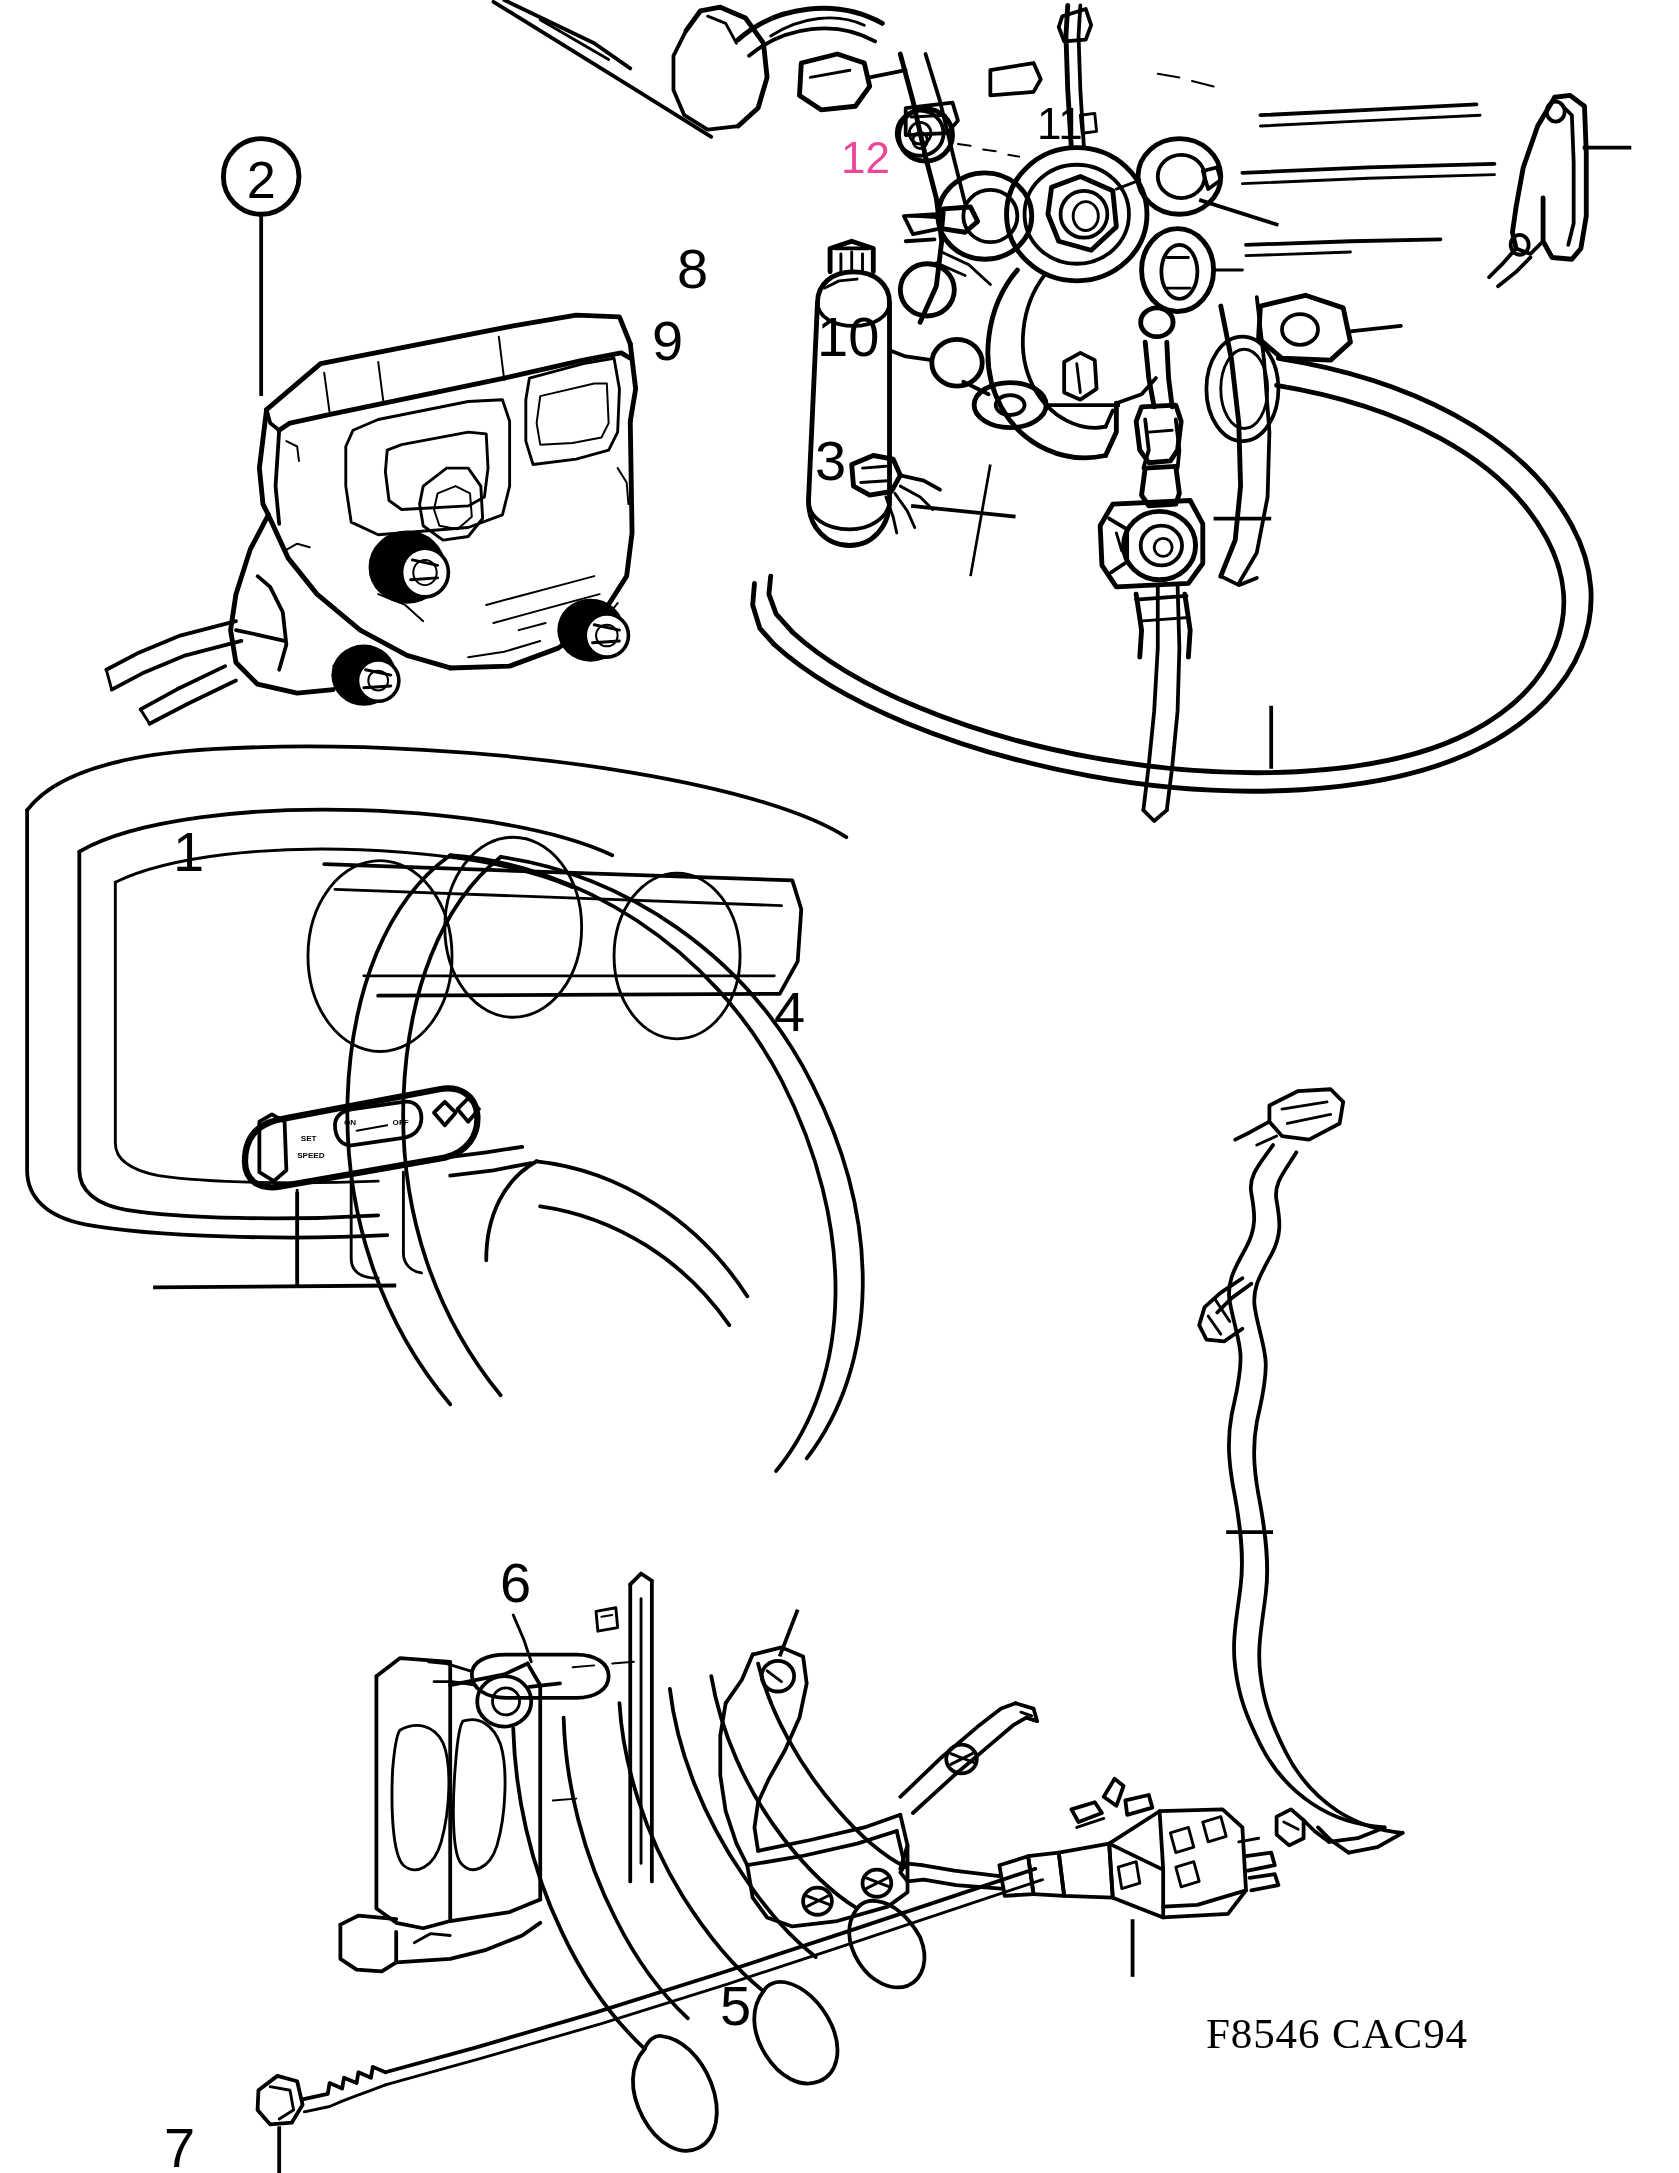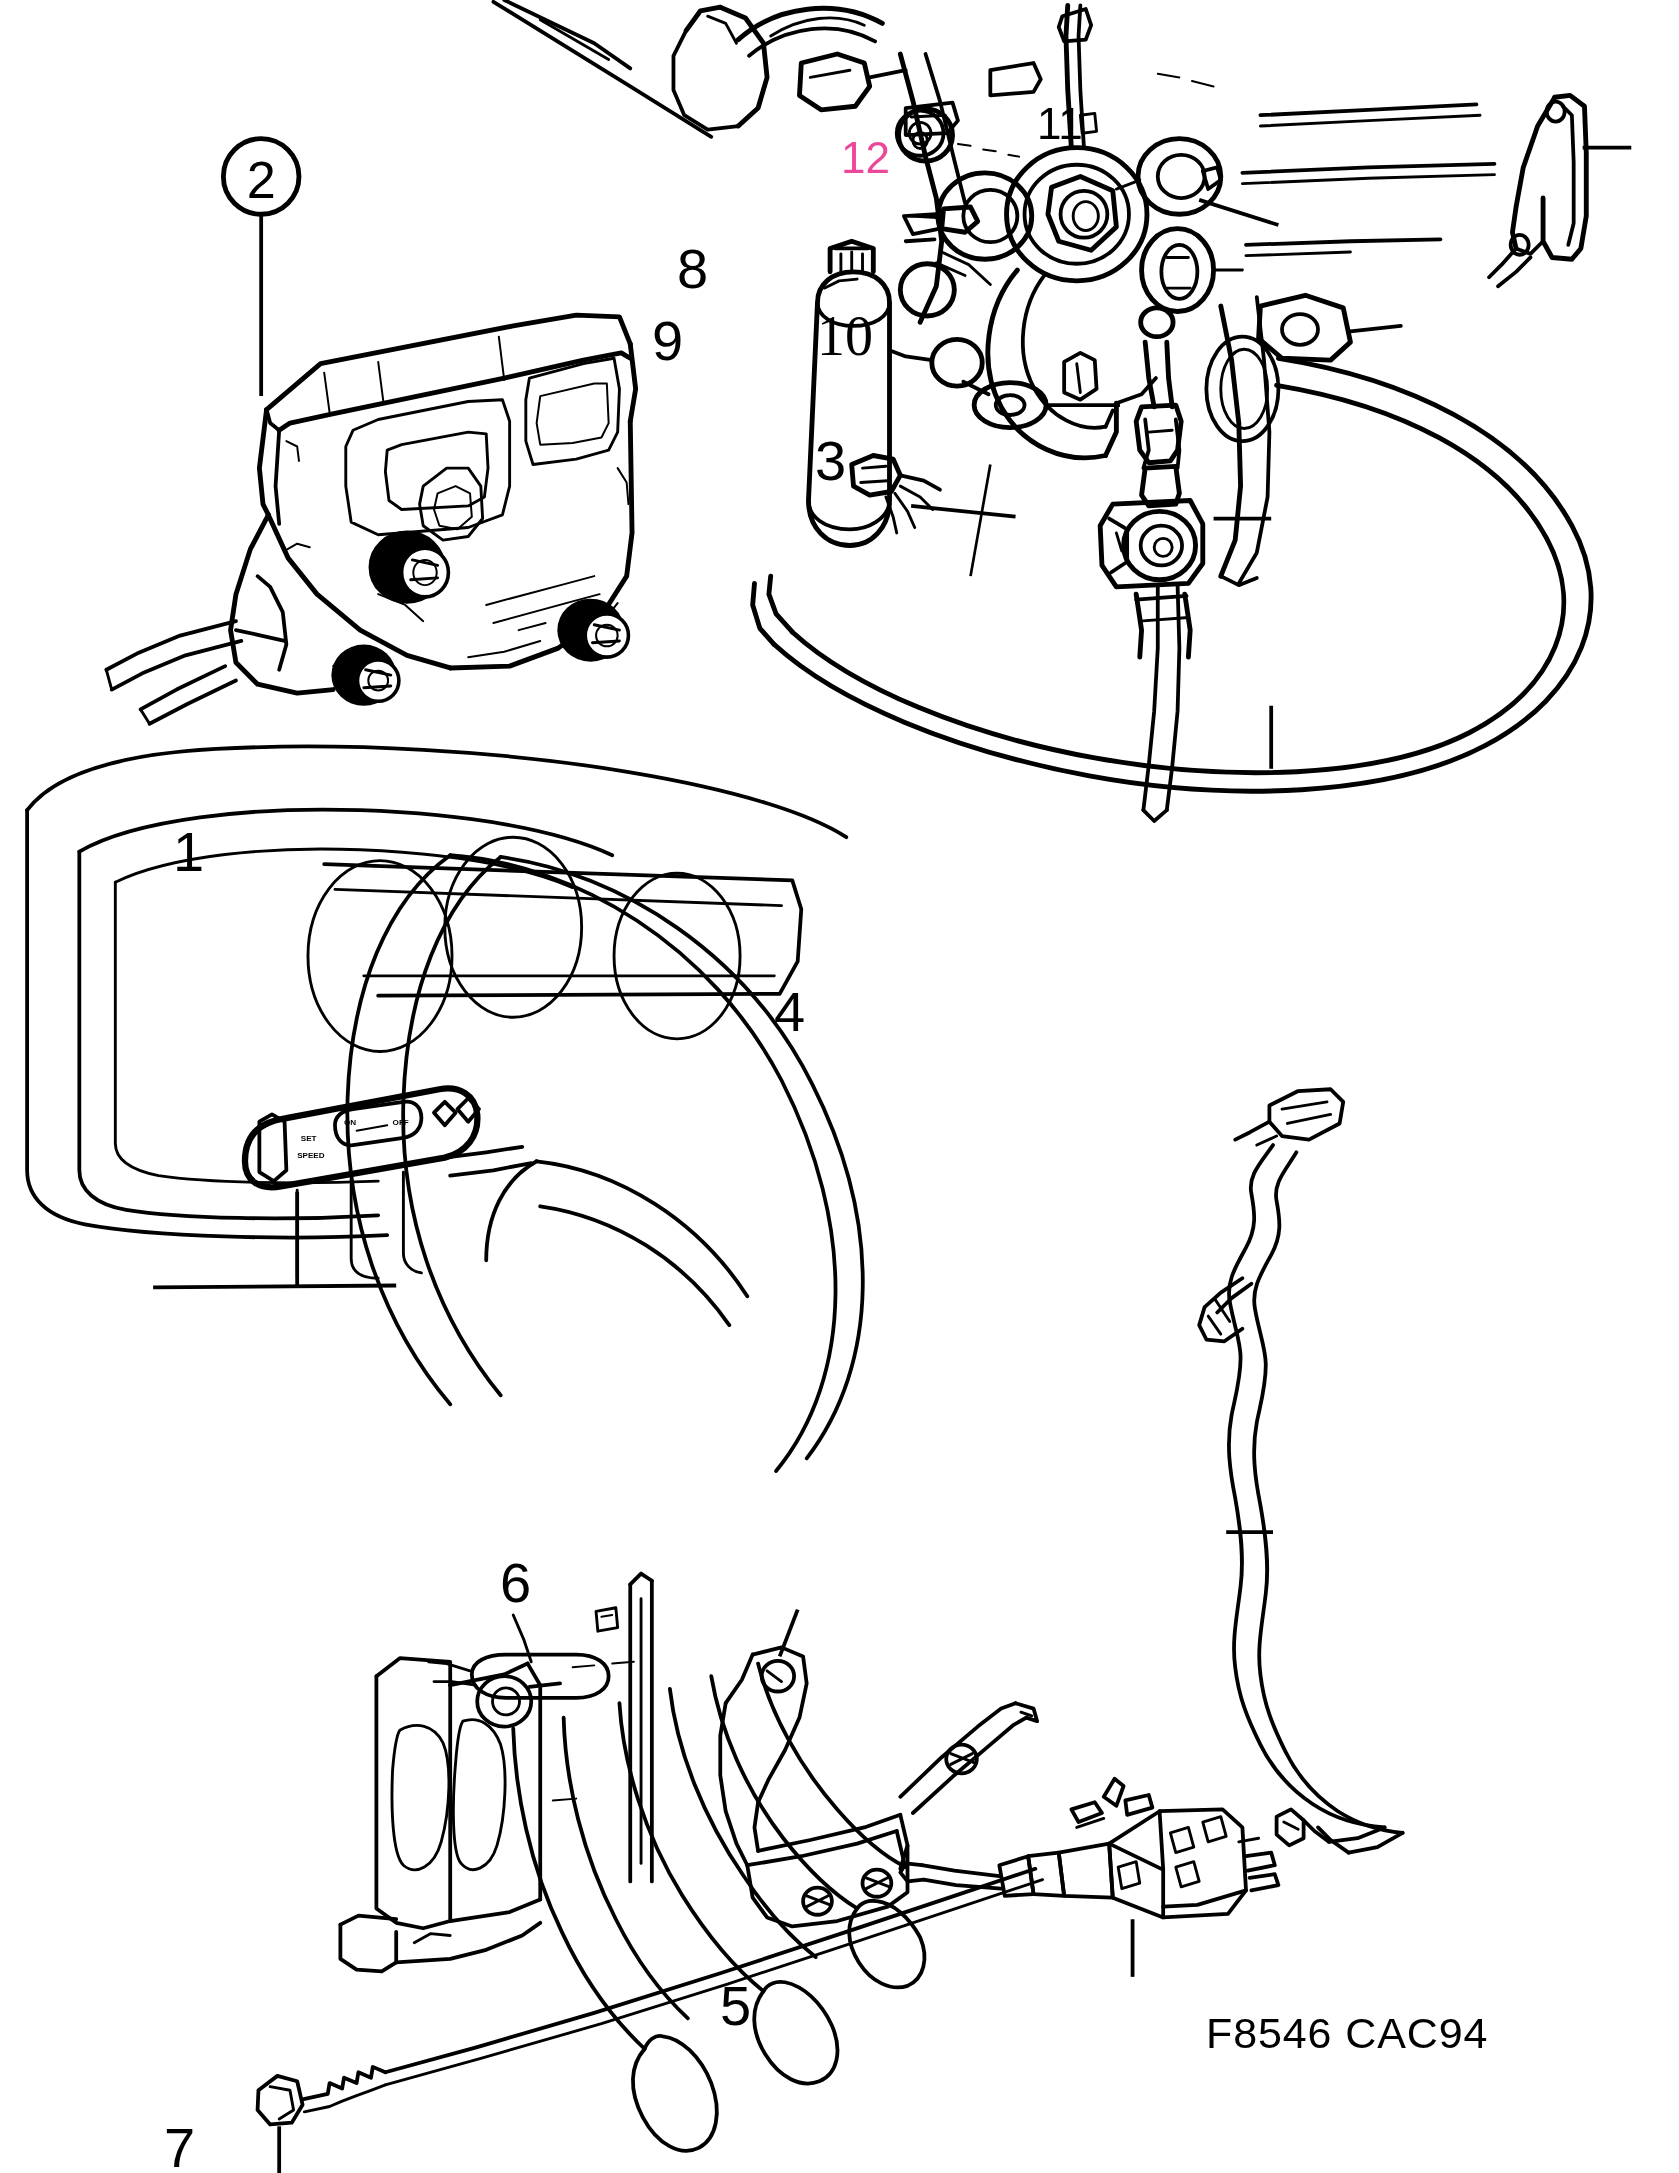--- a/index.html
+++ b/index.html
@@ -596,22 +596,22 @@
   <div style="position:absolute; left:720px; top:1973px; font-size:56px; font-family:'Liberation Sans',sans-serif; color:#000;">5</div>
 
   <div style="position:absolute; left:500px; top:1550px; font-size:56px; font-family:'Liberation Sans',sans-serif; color:#000;">6</div>
 
   <div style="position:absolute; left:164px; top:2115px; font-size:56px; font-family:'Liberation Sans',sans-serif; color:#000;">7</div>
 
   <div style="position:absolute; left:677px; top:236px; font-size:56px; font-family:'Liberation Sans',sans-serif; color:#000;">8</div>
 
   <div style="position:absolute; left:652px; top:308px; font-size:56px; font-family:'Liberation Sans',sans-serif; color:#000;">9</div>
 
-  <div style="position:absolute; left:817px; top:304px; font-size:56px; font-family:Liberation Serif, serif; color:#000;">10</div>
+  <div style="position:absolute; left:817px; top:304px; font-size:56px; font-family:Liberation Sans, sans-serif; color:#000;">10</div>
 
   <div style="position:absolute; left:1037px; top:99px; font-size:44px; font-family:'Liberation Sans',sans-serif; color:#000;">11</div>
 
   <div style="position:absolute; left:841px; top:133px; font-size:44px; font-family:'Liberation Sans',sans-serif; color:#ec4899;">12</div>
 
-  <div style="position:absolute; left:1206px; top:2009px; font-size:43px; letter-spacing:0.9px; font-family:Liberation Sans, sans-serif; color:#000;text-align:right;">F8546 CAC94</div>
+  <div style="position:absolute; left:1206px; top:2009px; font-size:43px; letter-spacing:0.9px; font-family:Liberation Serif, serif; color:#000;text-align:right;">F8546 CAC94</div>
 
 </div>
 
 
 </body></html>

